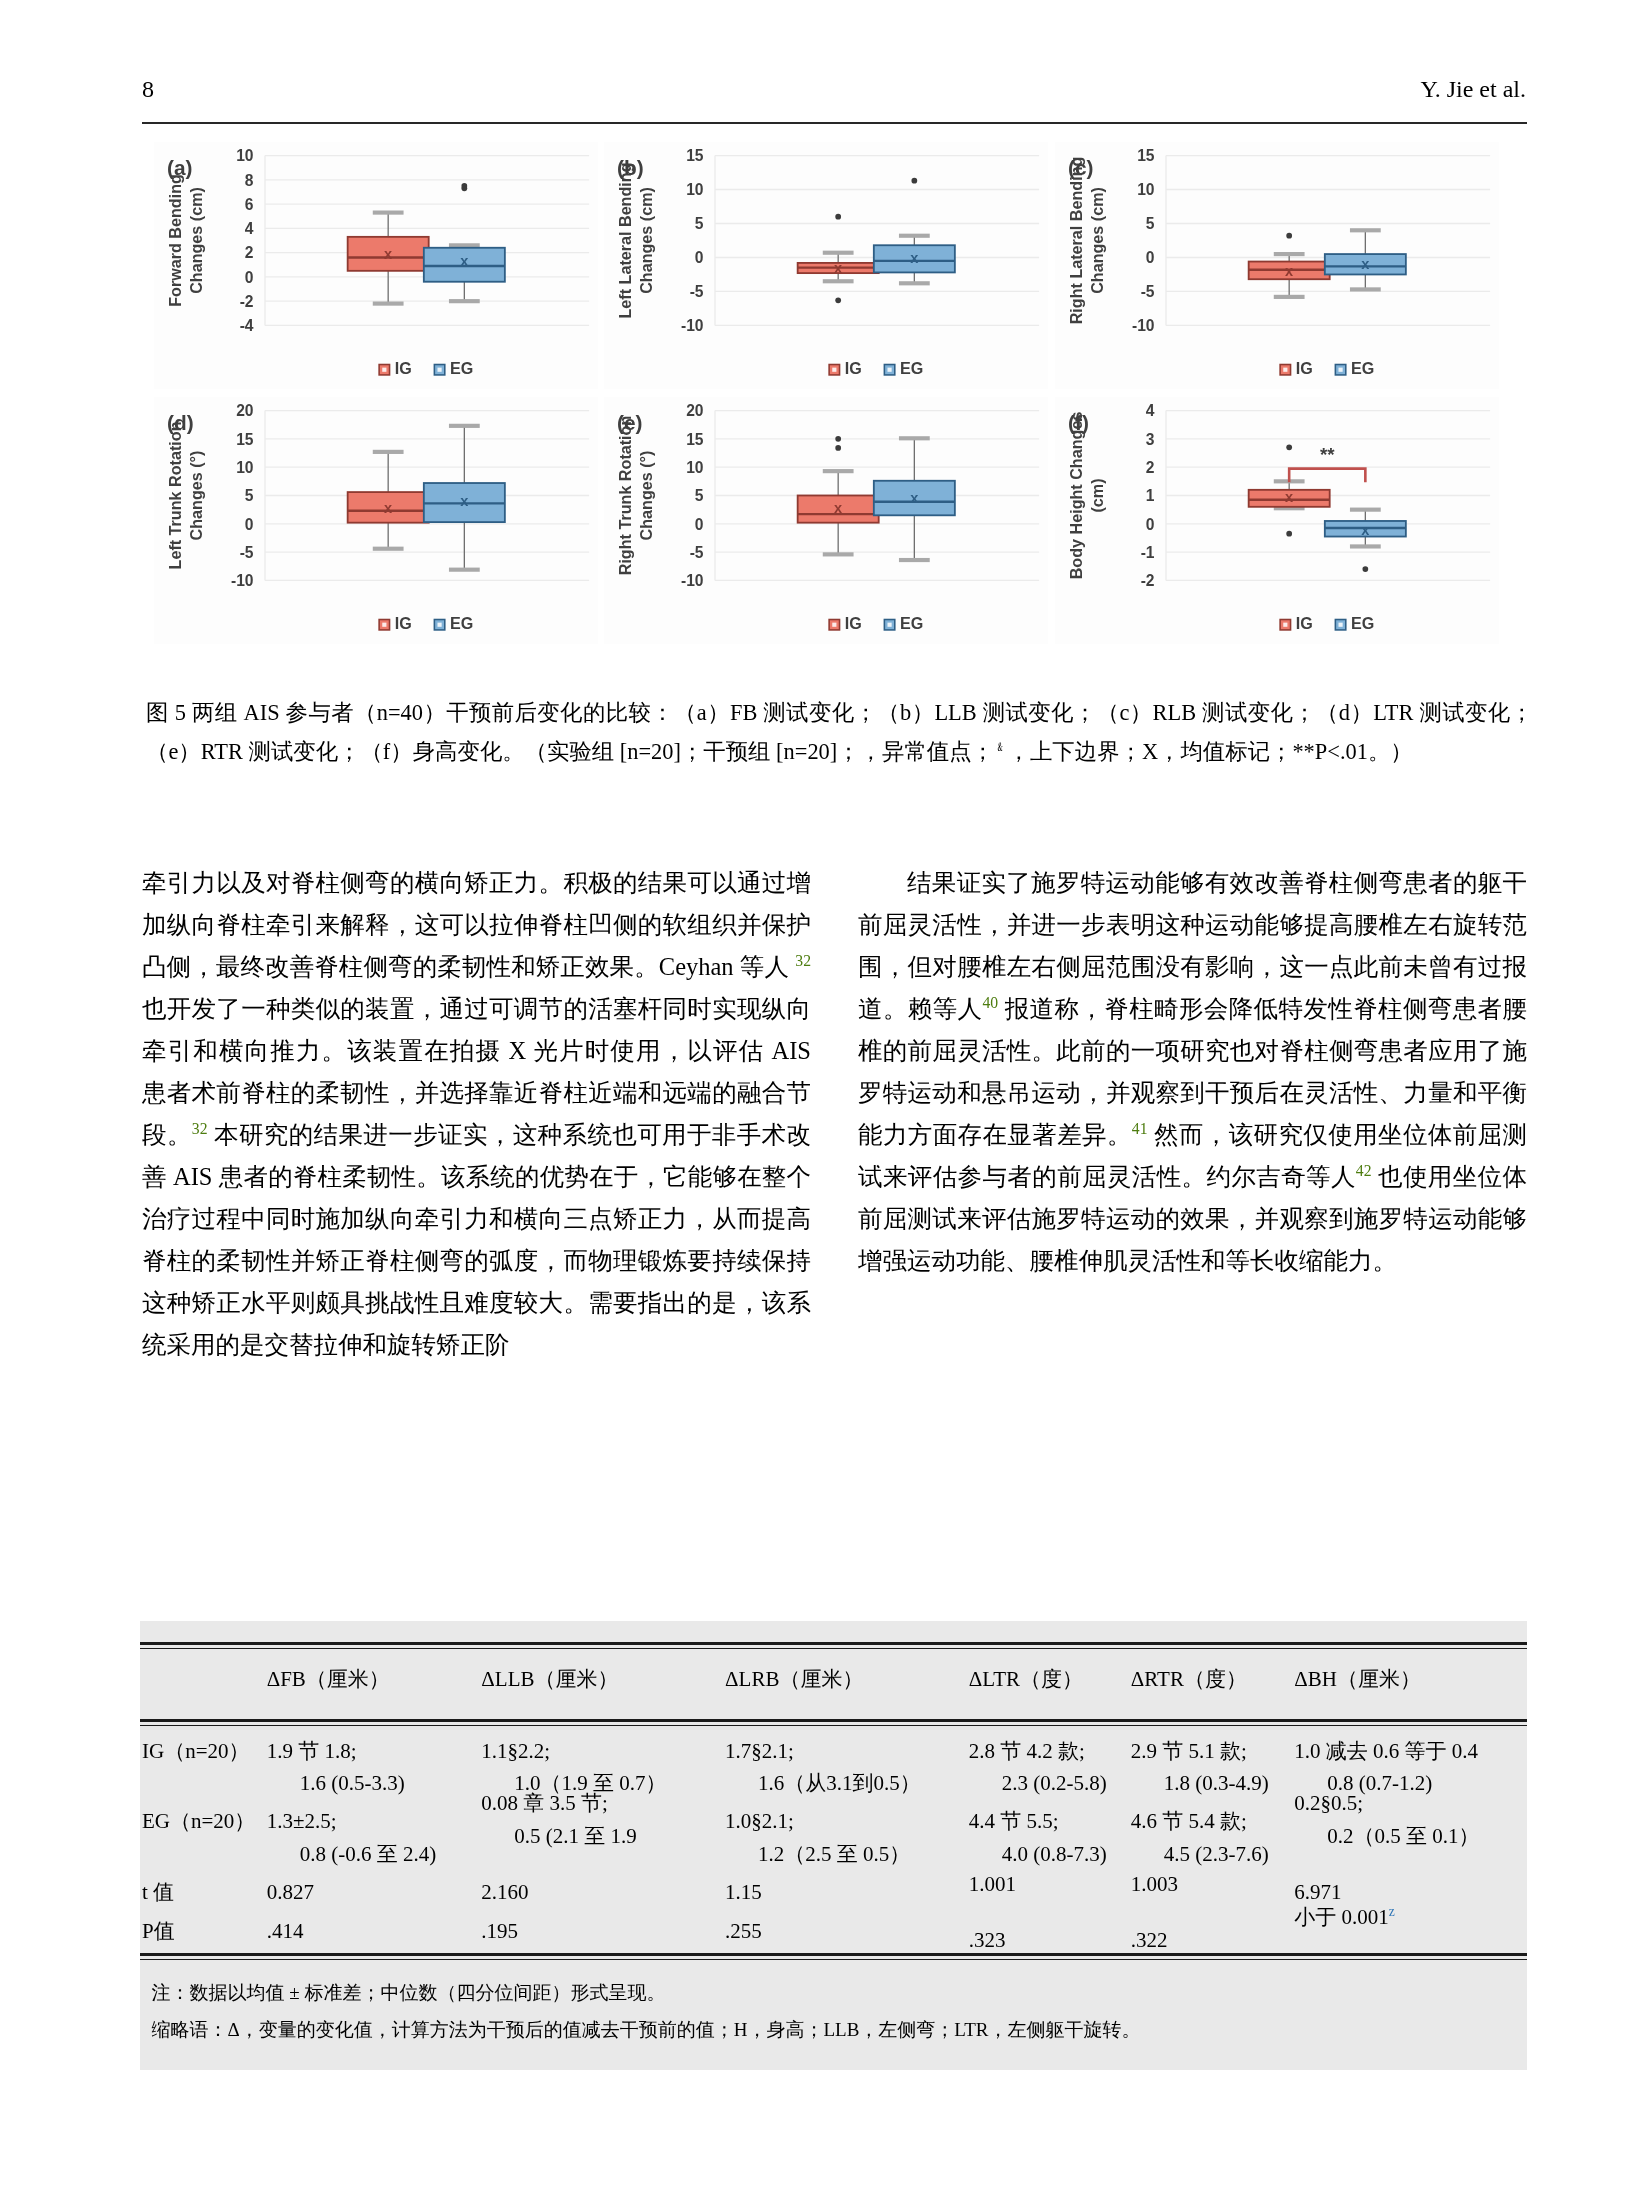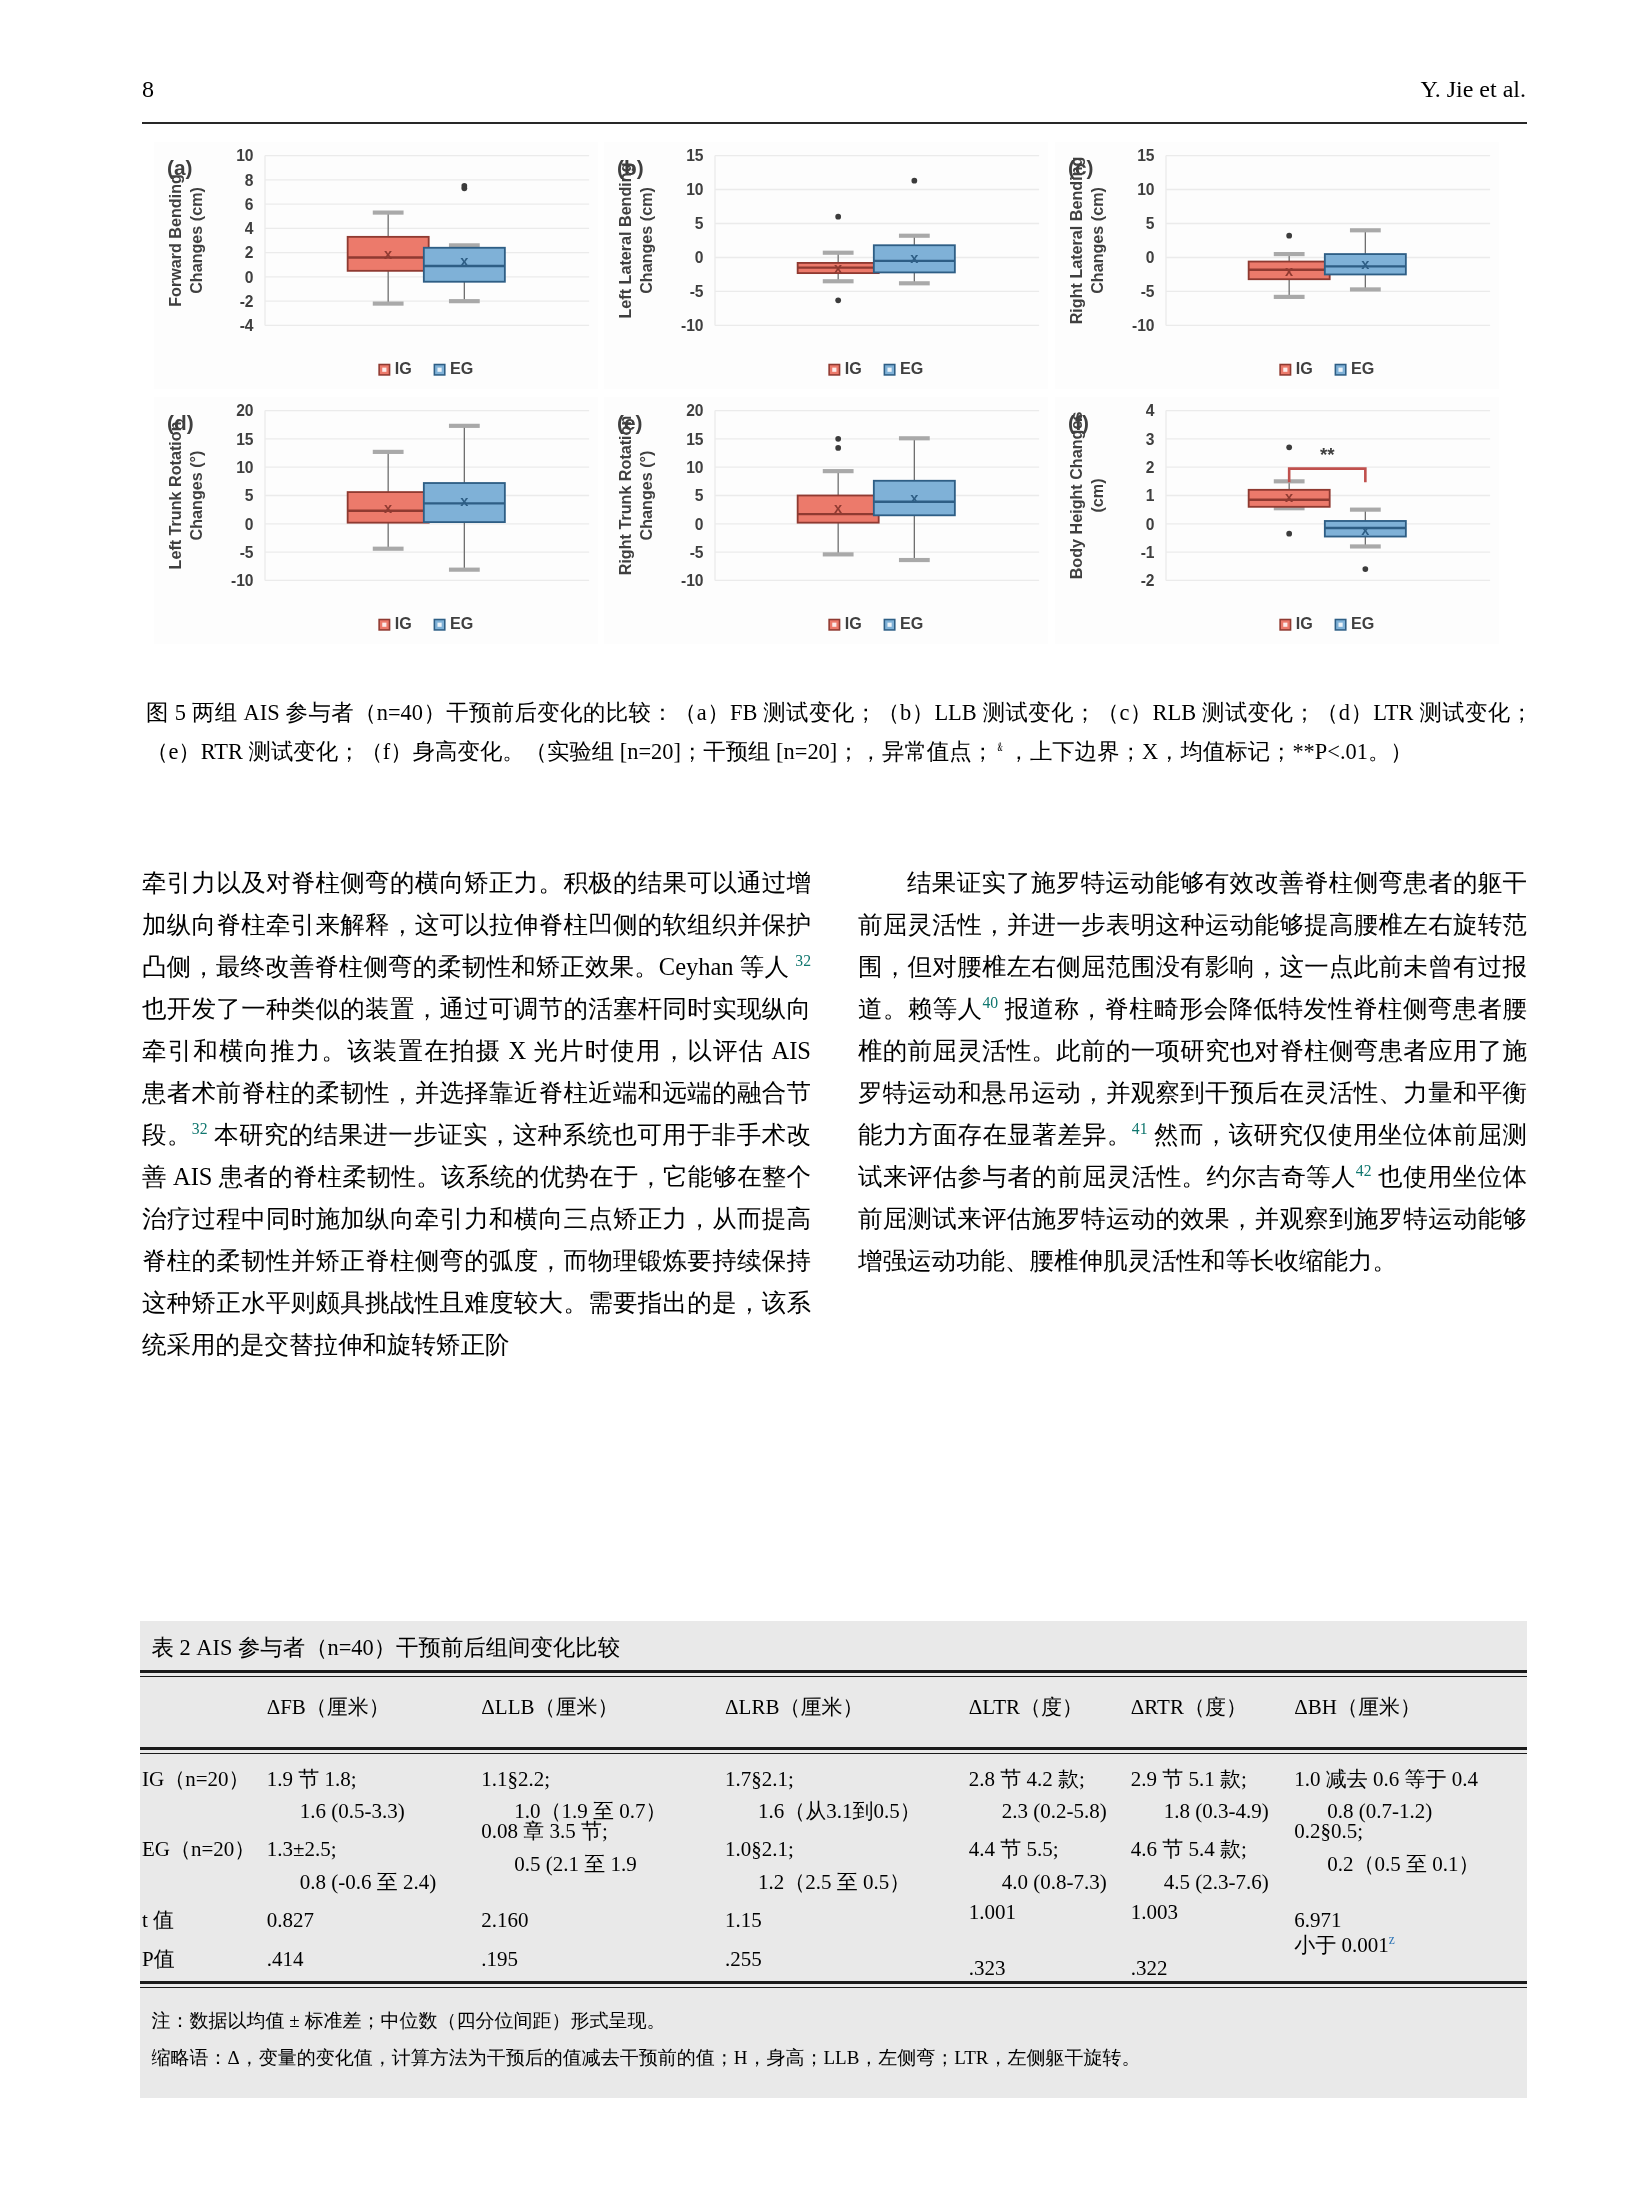--- a/index.html
+++ b/index.html
@@ -26,21 +26,21 @@
   
   .caption{position:absolute;left:142px;top:692px;width:1387px;font-size:22.4px;
            line-height:34px;text-align:justify;margin:4px;}
   .caption sup{font-size:13.6px;}
 
   
   .columns{position:absolute;left:142px;top:862px;width:1385px;display:flex;gap:47px;}
   .col{width:669px;font-size:24.5px;line-height:42px;text-align:justify;}
   .col p{margin:0;}
   .col p.indent{text-indent:2em;}
-  sup.ref{color:#0f766e;font-size:15.7px;line-height:0;}
+  sup.ref{color:#4d7c0f;font-size:15.7px;line-height:0;}
 
   
   .tablewrap{position:absolute;left:140px;top:1621px;width:1387px;background:#E9E9E9;
              box-sizing:border-box;padding:12.5px 0 22px 0;}
   .table-title{font-size:22.4px;line-height:28px;padding-left:11.5px;}
   .rule{margin:8.4px 0 0 0;border-top:3.1px solid #1b1b1b;border-bottom:1.6px solid #1b1b1b;height:3.1px;}
   .trow{display:grid;grid-template-columns:9% 15.5% 17.6% 17.6% 11.7% 11.8% 16.8%;
         padding-left:2px;box-sizing:border-box;font-size:21px;}
   .thead{padding-top:15.7px;padding-bottom:18px;}
   .tbodyrow{padding-top:11.5px;}
@@ -386,21 +386,20 @@
   <section class="columns">
     <div class="col" id="col-left">
         <p>牵引力以及对脊柱侧弯的横向矫正力。积极的结果可以通过增加纵向脊柱牵引来解释，这可以拉伸脊柱凹侧的软组织并保护凸侧，最终改善脊柱侧弯的柔韧性和矫正效果。Ceyhan 等人 <sup class="ref">32</sup> 也开发了一种类似的装置，通过可调节的活塞杆同时实现纵向牵引和横向推力。该装置在拍摄 X 光片时使用，以评估 AIS 患者术前脊柱的柔韧性，并选择靠近脊柱近端和远端的融合节段。<sup class="ref">32</sup> 本研究的结果进一步证实，这种系统也可用于非手术改善 AIS 患者的脊柱柔韧性。该系统的优势在于，它能够在整个治疗过程中同时施加纵向牵引力和横向三点矫正力，从而提高脊柱的柔韧性并矫正脊柱侧弯的弧度，而物理锻炼要持续保持这种矫正水平则颇具挑战性且难度较大。需要指出的是，该系统采用的是交替拉伸和旋转矫正阶</p>
       </div>
     <div class="col" id="col-right">
         <p class="indent">结果证实了施罗特运动能够有效改善脊柱侧弯患者的躯干前屈灵活性，并进一步表明这种运动能够提高腰椎左右旋转范围，但对腰椎左右侧屈范围没有影响，这一点此前未曾有过报道。赖等人<sup class="ref">40</sup> 报道称，脊柱畸形会降低特发性脊柱侧弯患者腰椎的前屈灵活性。此前的一项研究也对脊柱侧弯患者应用了施罗特运动和悬吊运动，并观察到干预后在灵活性、力量和平衡能力方面存在显著差异。<sup class="ref">41</sup> 然而，该研究仅使用坐位体前屈测试来评估参与者的前屈灵活性。约尔吉奇等人<sup class="ref">42</sup> 也使用坐位体前屈测试来评估施罗特运动的效果，并观察到施罗特运动能够增强运动功能、腰椎伸肌灵活性和等长收缩能力。</p>
       </div>
   </section>
 
   <section class="tablewrap">
-    <div class="table-title">表 2 AIS 参与者（n=40）干预前后组间变化比较</div>
     <div class="rule"></div>
     <div class="trow thead" id="table-head">
         <div></div>
         <div>ΔFB（厘米）</div>
         <div>ΔLLB（厘米）</div>
         <div>ΔLRB（厘米）</div>
         <div>ΔLTR（度）</div>
         <div>ΔRTR（度）</div>
         <div>ΔBH（厘米）</div>
       </div>

